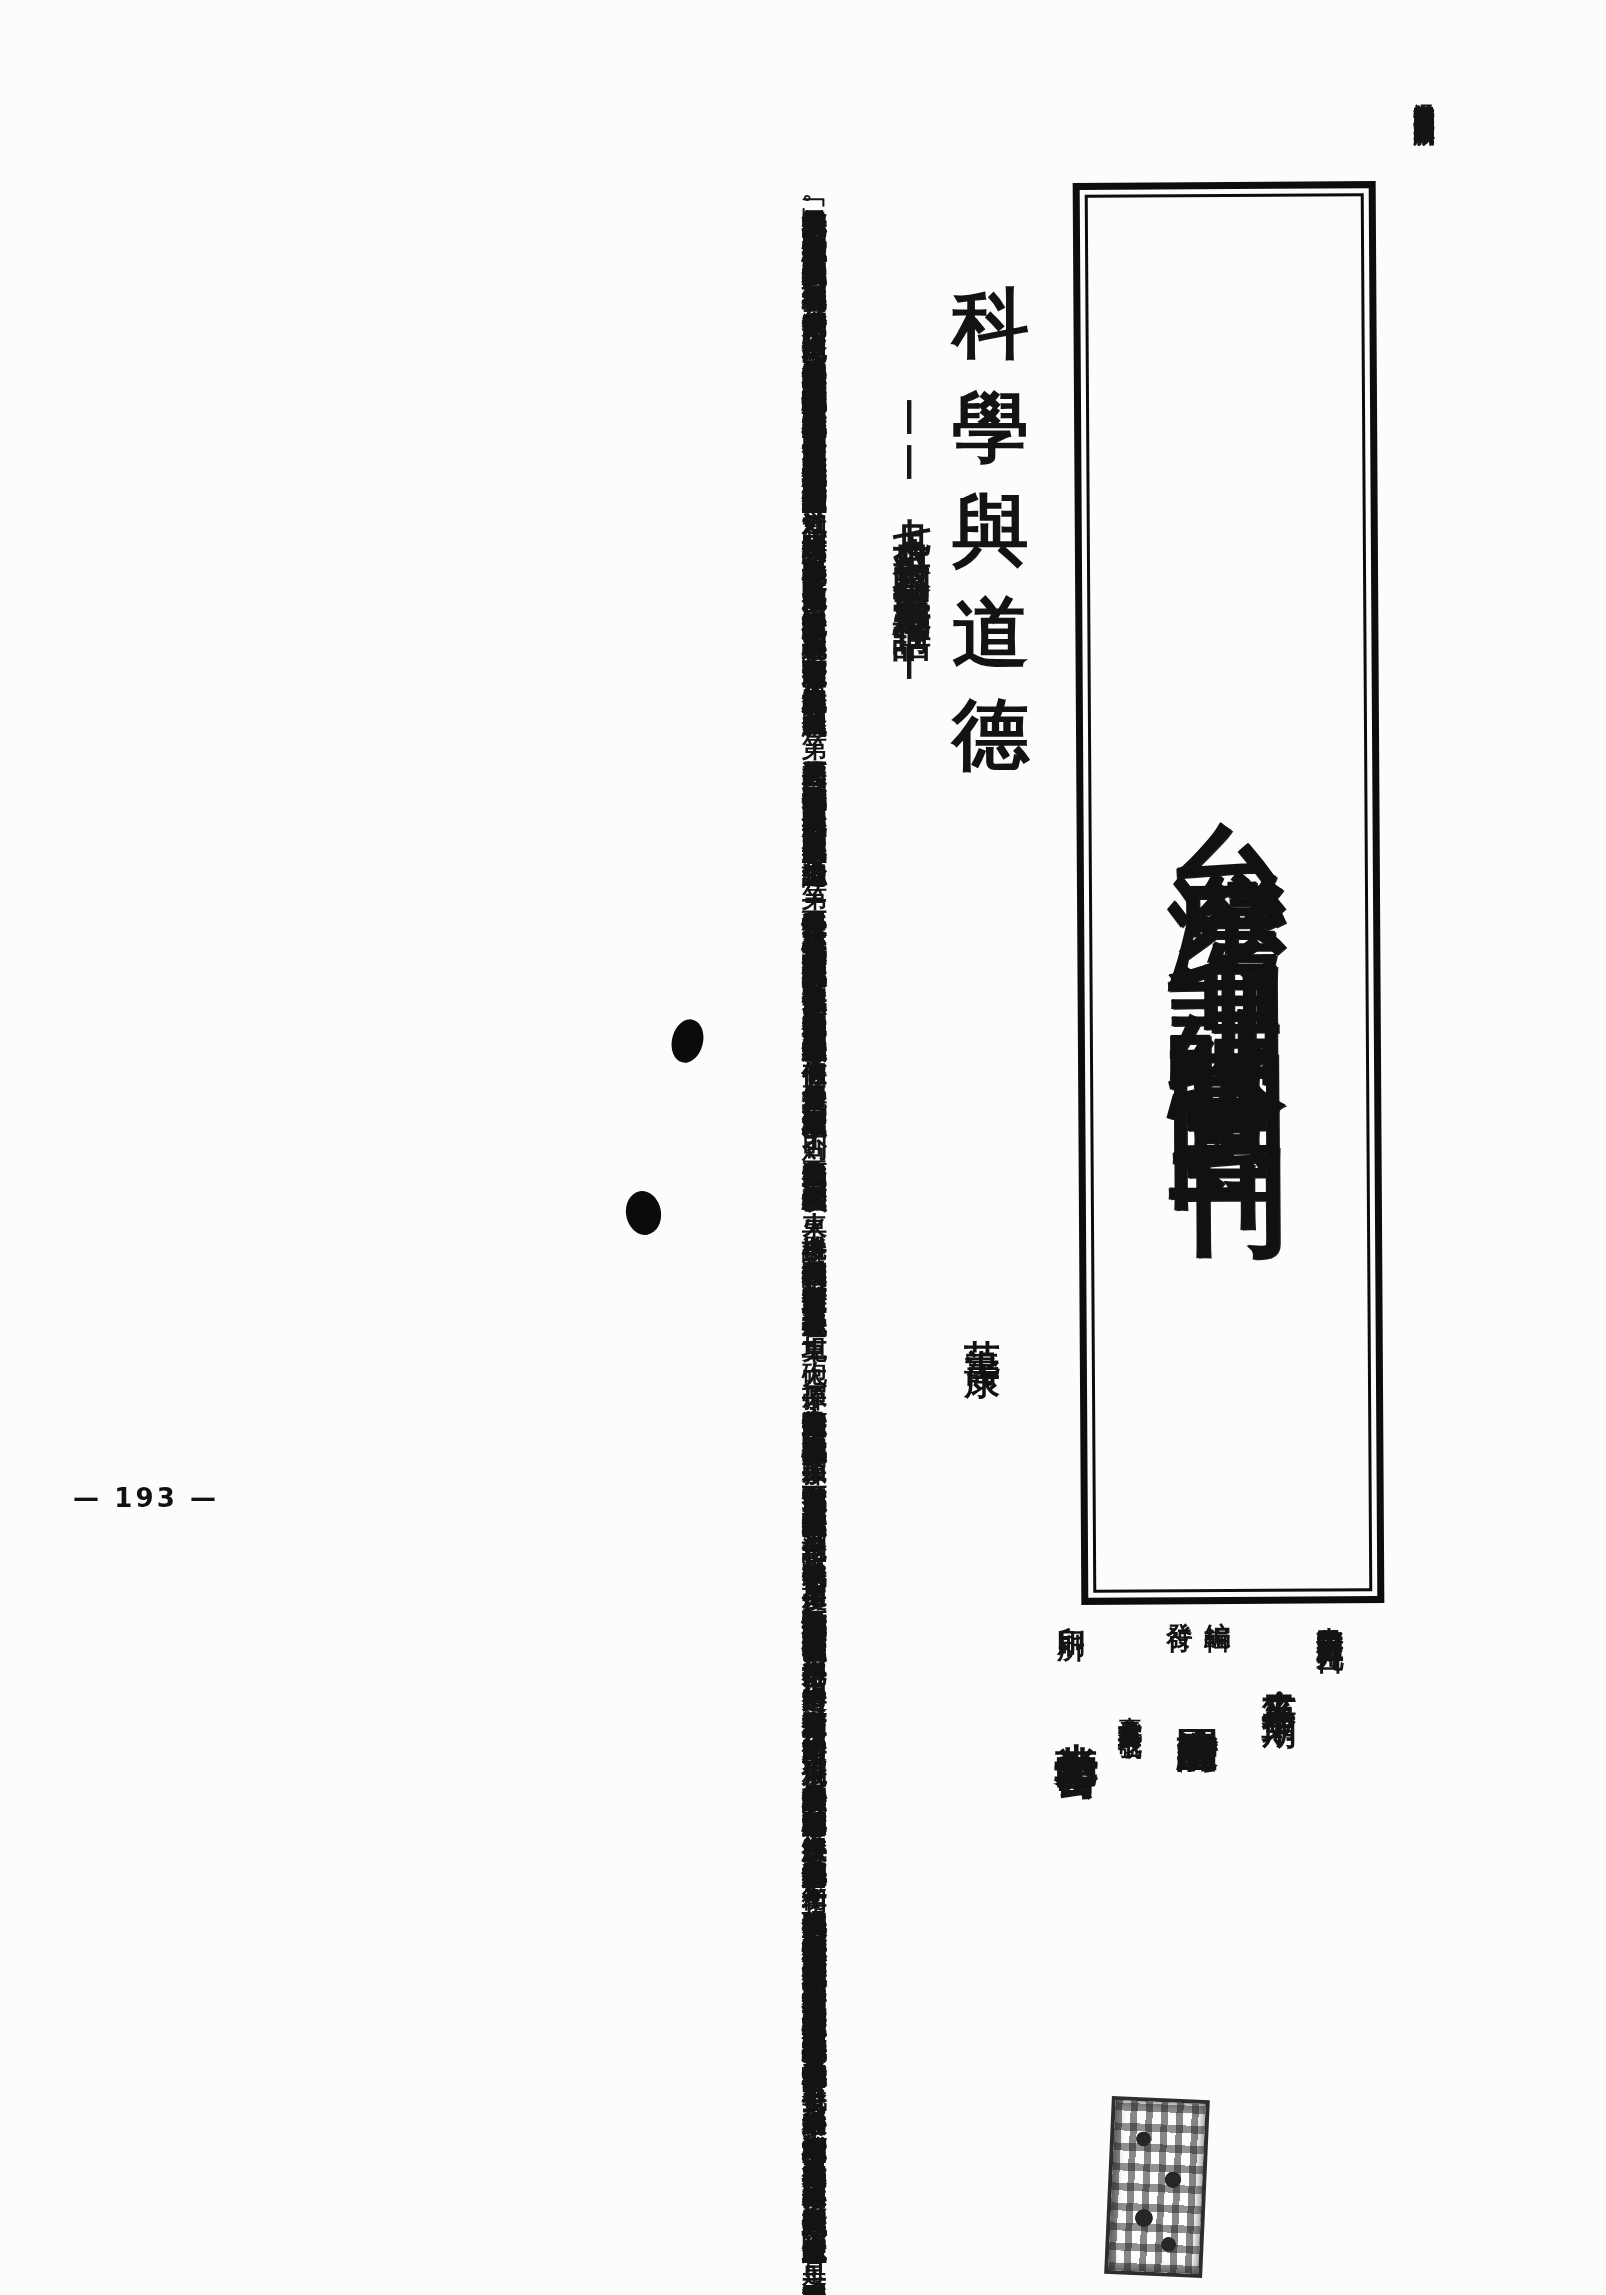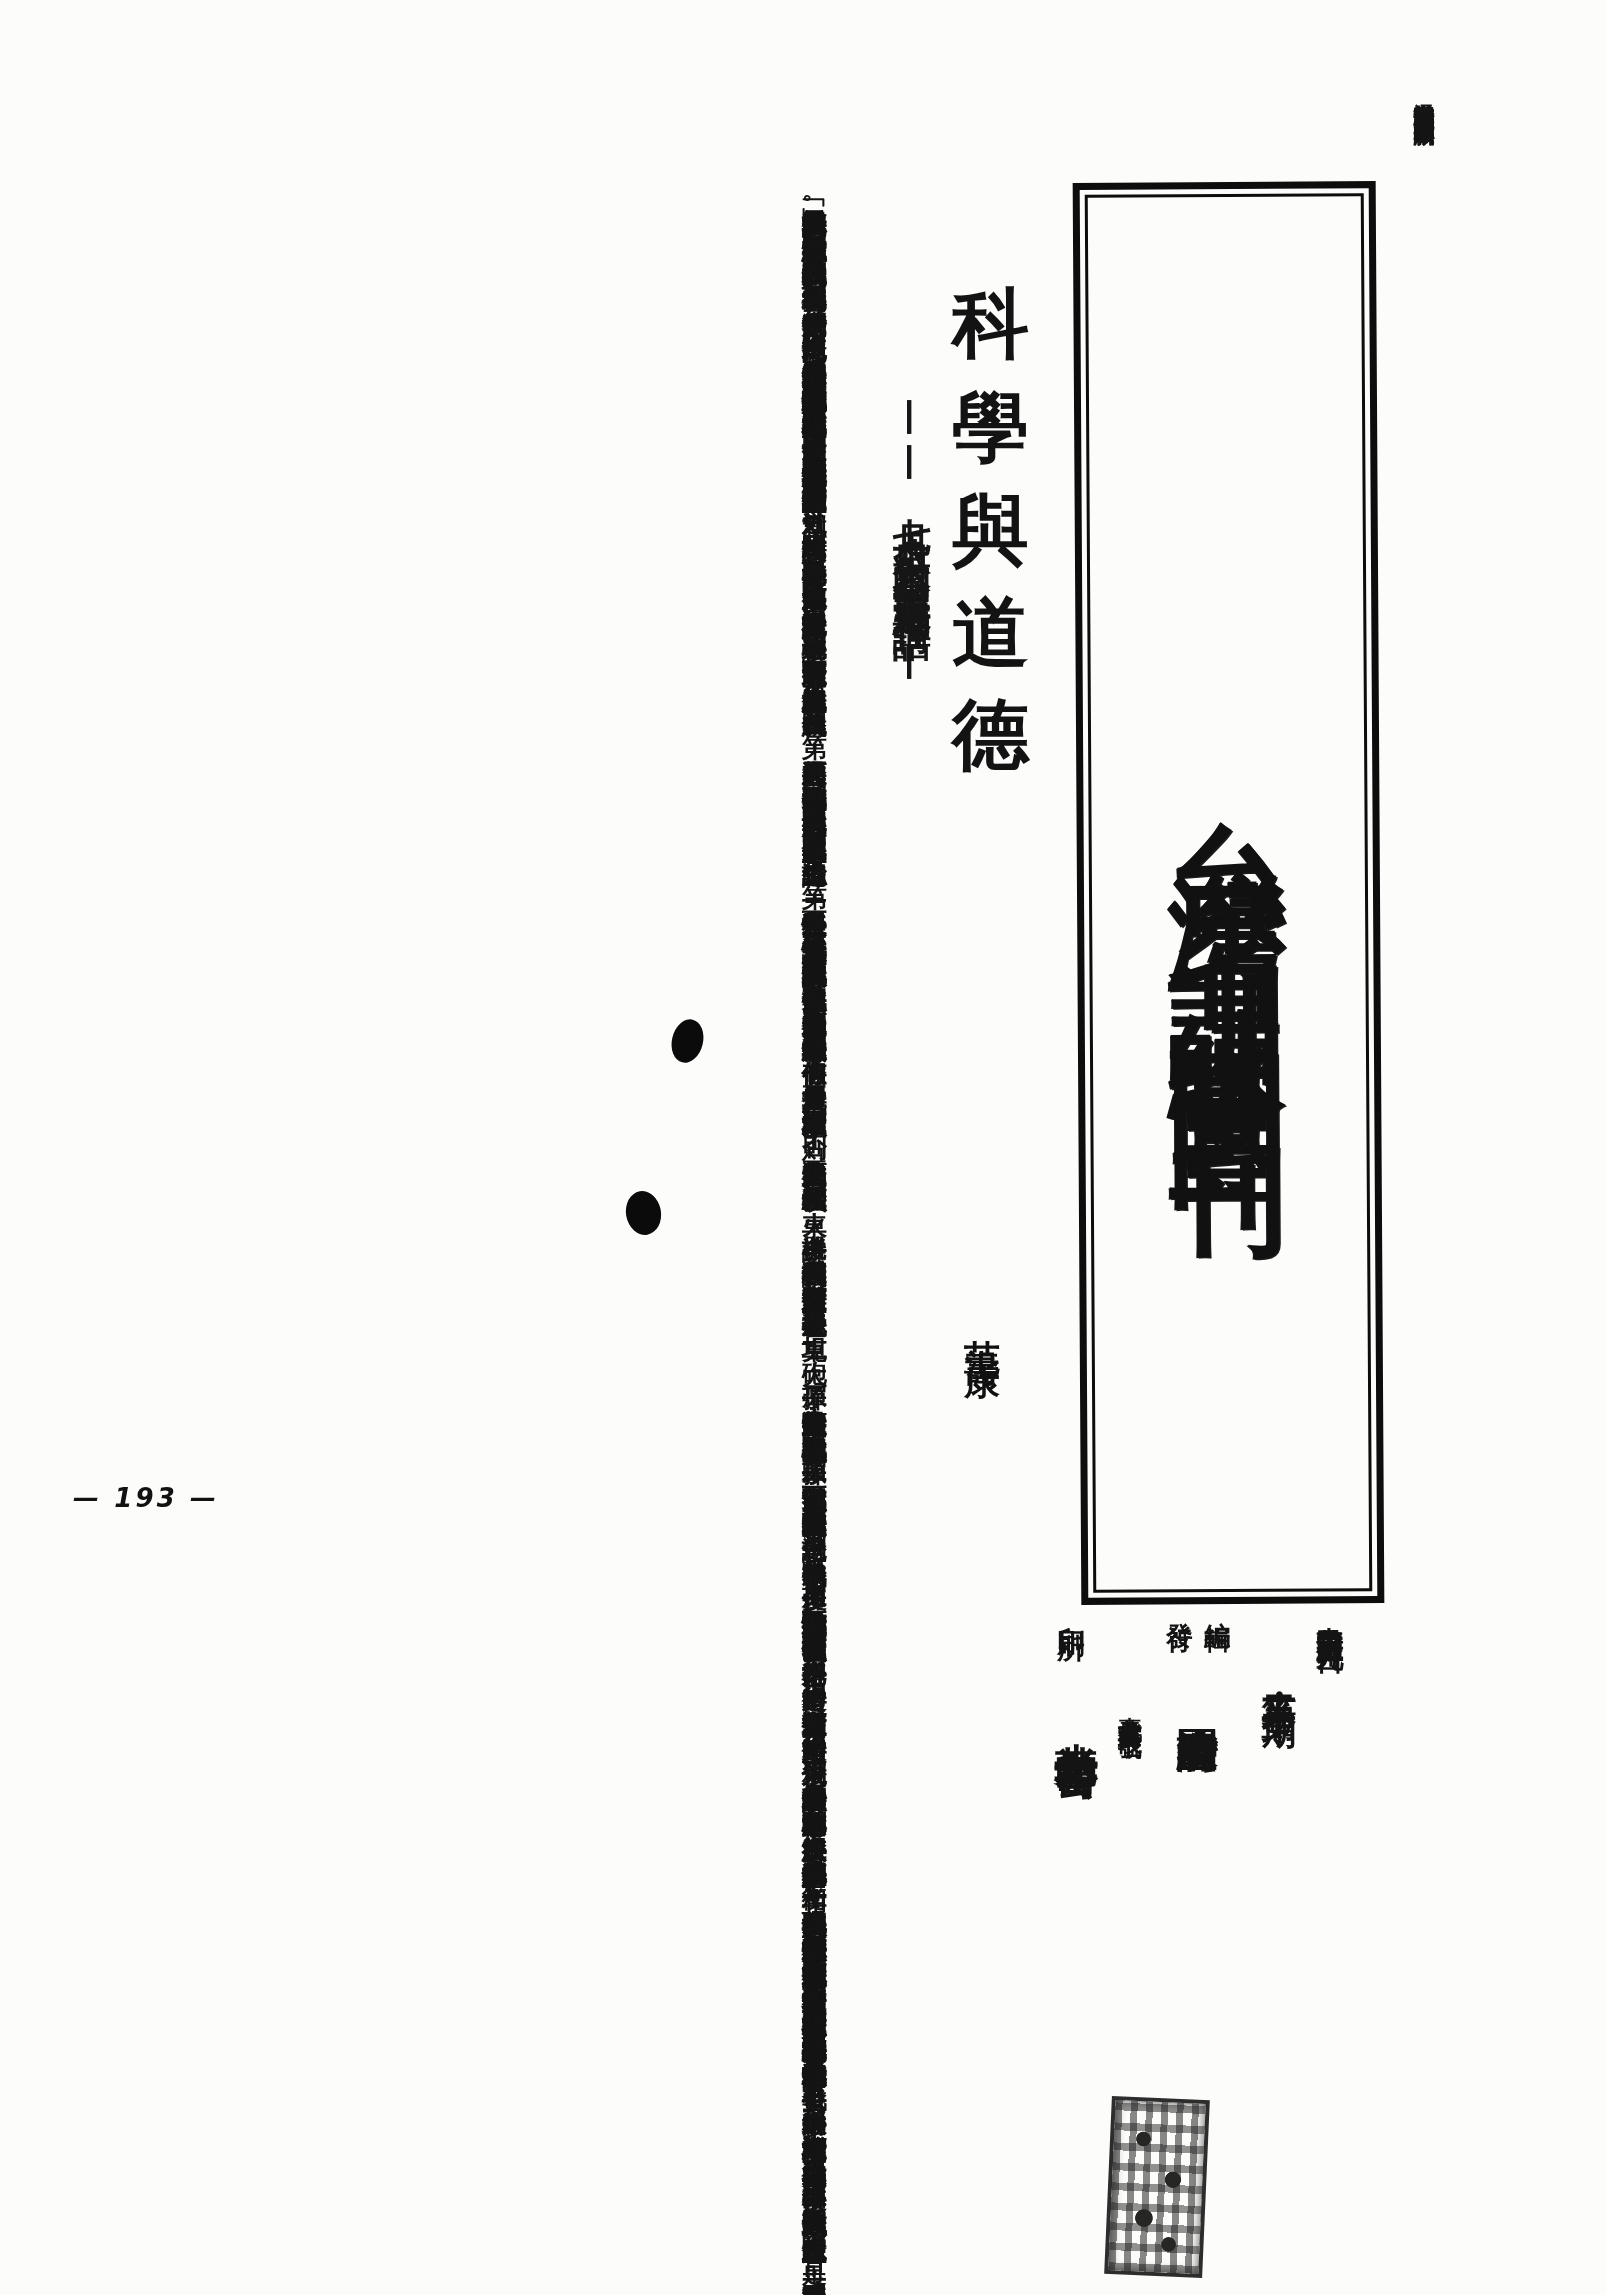--- a/index.html
+++ b/index.html
@@ -67,21 +67,20 @@
   
   .blob{ position:absolute; background:#0b0b0b; border-radius:50%; }
   .blob1{ left:672px; top:1019px; width:31px; height:44px; transform:rotate(14deg); }
   .blob2{ left:626px; top:1191px; width:35px; height:44px; transform:rotate(-10deg); }
 
   
   .page-number{
     position:absolute; left:73px; top:1483px;
     font-size:26px; letter-spacing:3.1px; font-weight:bold;
     font-family:"DejaVu Sans","Liberation Sans",sans-serif;
-    font-style:italic;
   }
 
   
   .pub{ position:absolute; font-weight:bold; color:#141414; }
   .pub-date{ left:1313px; top:1604px; font-size:27.5px; letter-spacing:2.3px; }
   .pub-issue{ left:1255px; top:1667px; font-size:35px; letter-spacing:3.1px; }
   .pub-editor-label{ left:1201px; top:1602px; font-size:26px; letter-spacing:4.6px; }
   .pub-publisher-label{ left:1163px; top:1602px; font-size:26px; letter-spacing:4.6px; }
   .pub-org{ left:1171px; top:1697px; font-size:41px; letter-spacing:0px; }
   .pub-address{ left:1114px; top:1697px; font-size:24px; letter-spacing:2.3px; }

